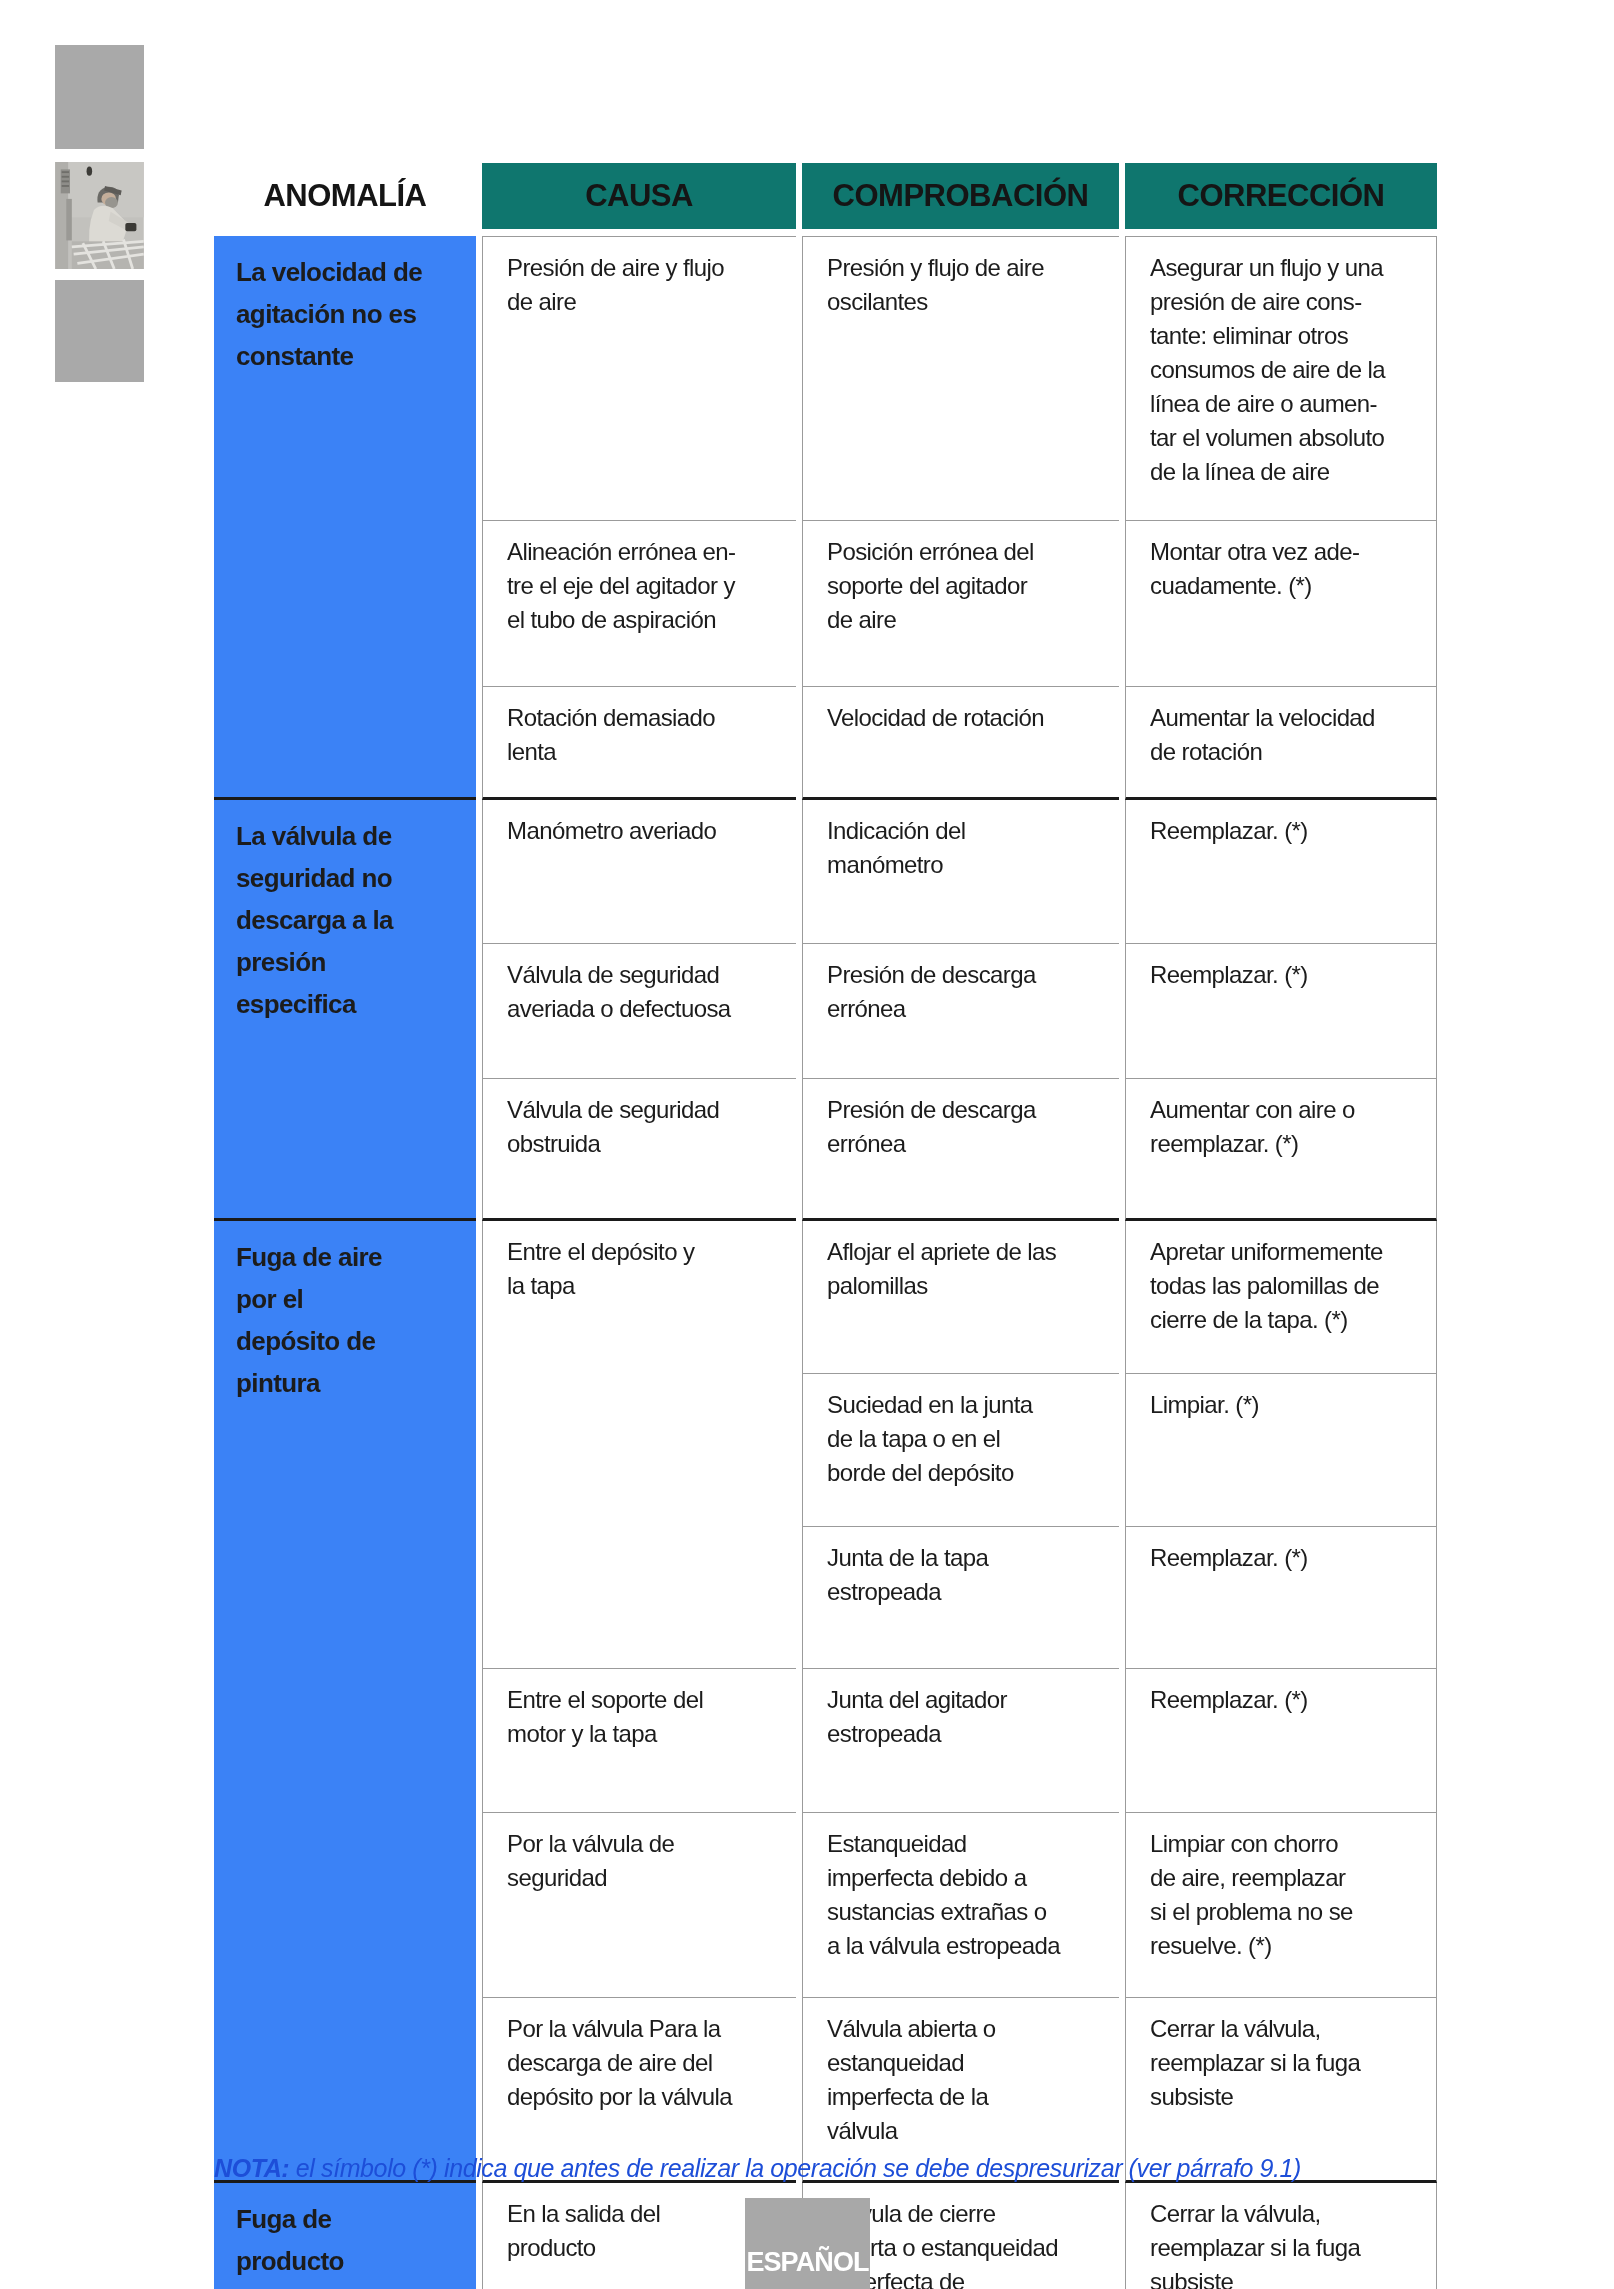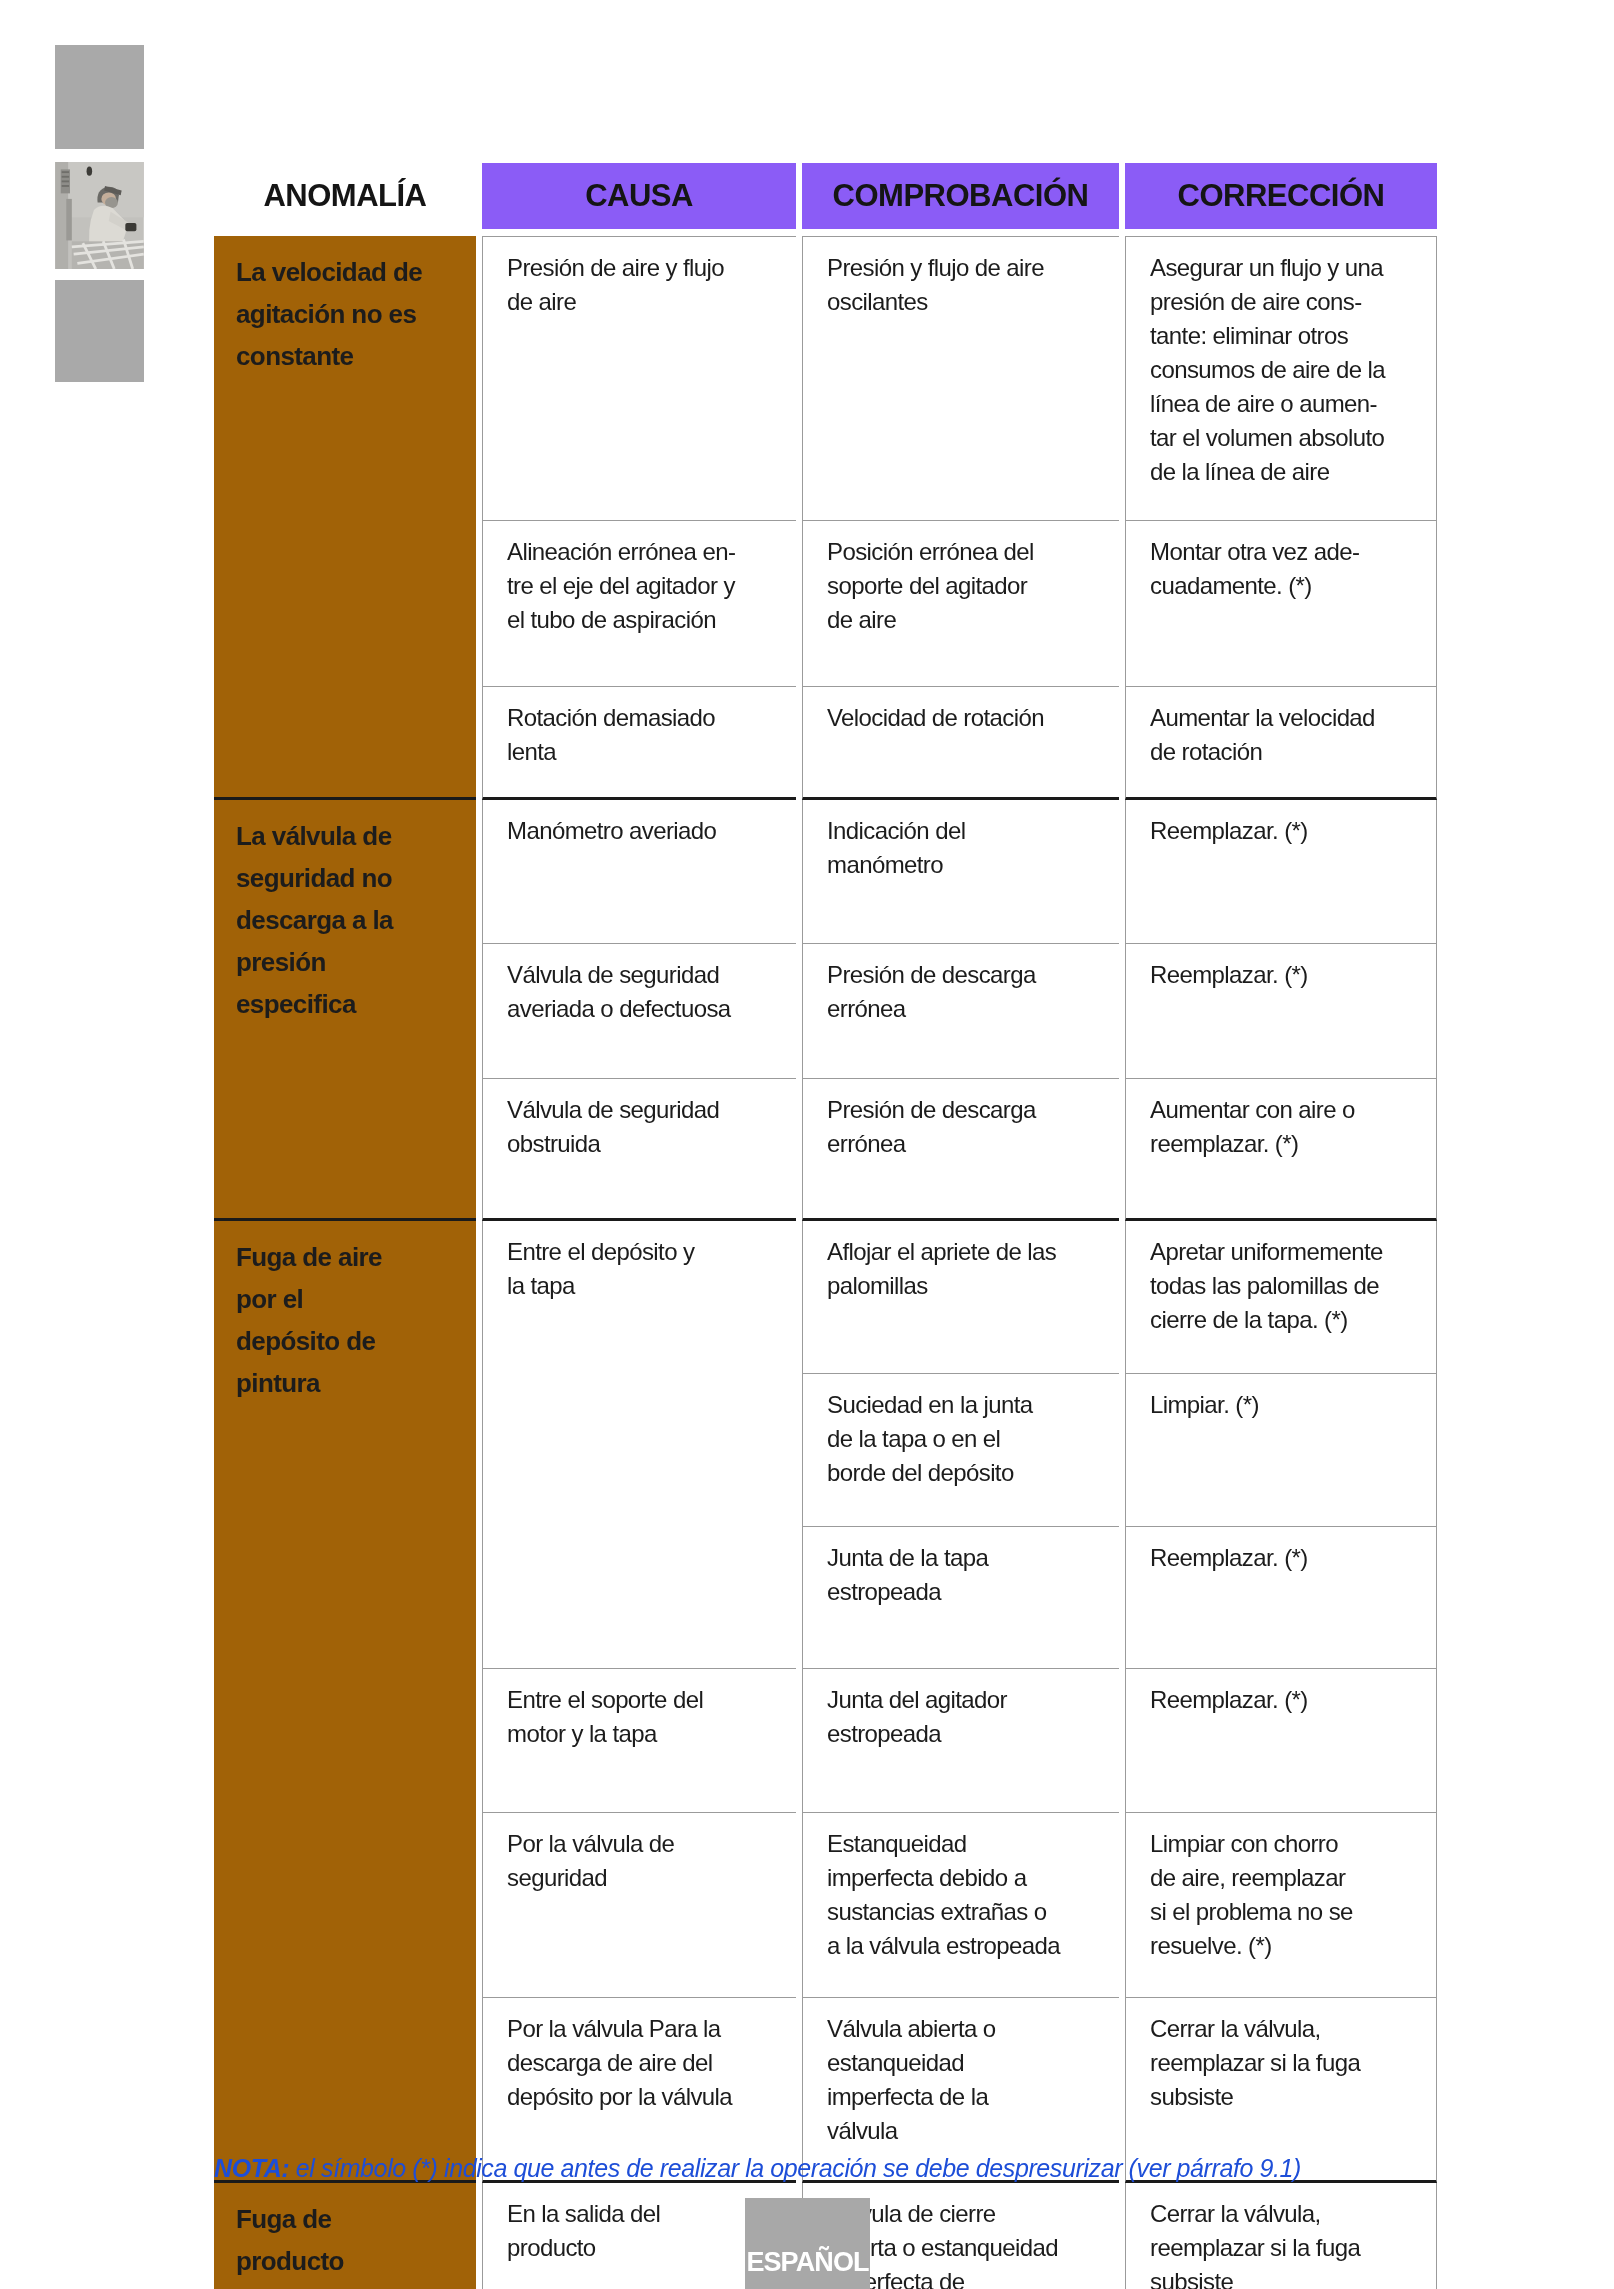--- a/index.html
+++ b/index.html
@@ -25,41 +25,41 @@
     border-spacing:6.5px 0;
     table-layout:fixed;
   }
   col.c-anom{width:262px;}
   col.c-causa{width:314px;}
   col.c-comp{width:317px;}
   col.c-corr{width:312px;}
 
   th{
     height:66px;
-    background:#8b5cf6;
+    background:#0f766e;
     font-size:31px;font-weight:bold;letter-spacing:-0.5px;
     text-align:center;vertical-align:middle;
     color:#151515;
     border-bottom:7.4px solid #ffffff;
     padding:0;
   }
   th.h-anom{background:transparent;}
 
   td{vertical-align:top;}
   td.c{
     font-size:24px;line-height:34px;letter-spacing:-0.6px;
     padding:14px 11px 11px 24px;
     white-space:pre-line;
     border-bottom:1.8px solid #9b9b9b;
     border-left:1.8px solid #9b9b9b;
   }
   td.c.last{border-right:1.8px solid #9b9b9b;}
   tr.first td.c{border-top:1.8px solid #9b9b9b;}
   td.anom{
-    background:#a16207;
+    background:#3b82f6;
     font-size:26px;line-height:42px;font-weight:bold;letter-spacing:-0.6px;
     padding:14.8px 9.2px 9.2px 22px;
     white-space:pre-line;
     border-bottom:3.7px solid #1a1a1a;
   }
   tr.gend td{border-bottom:3.7px solid #1a1a1a;}
 
   tr.hr0 td{height:258px;} tr.hr1 td{height:140px;} tr.hr2 td{height:85px;}
   tr.hr3 td{height:118px;} tr.hr4 td{height:109px;} tr.hr5 td{height:114px;}
   tr.hr6 td{height:127px;} tr.hr7 td{height:127px;} tr.hr8 td{height:116px;}

